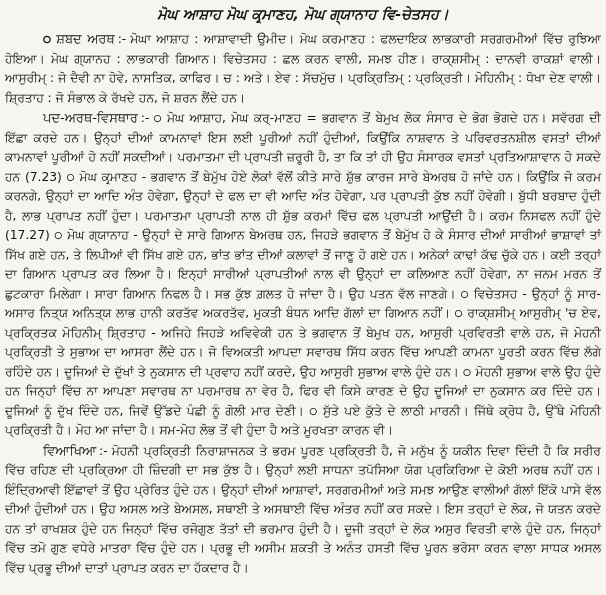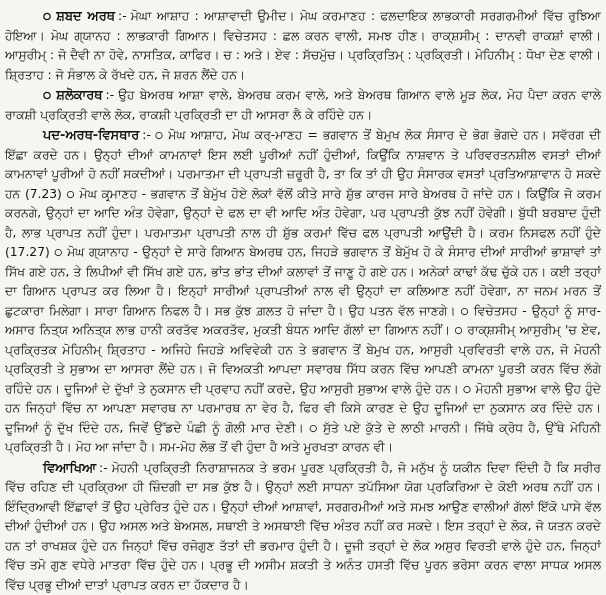--- a/index.html
+++ b/index.html
@@ -33,40 +33,40 @@
   p.para {
     margin: 0;
     text-align: justify;
     text-indent: 38px;
   }
   .marker {
     font-weight: bold;
     margin-right: 5px;
   }
   .heading {
-    font-weight: bold;
+    font-weight: normal;
     font-size: 13px;
   }
   .sep {
     margin: 0 4px 0 3px;
   }
 </style>
 </head>
 <body>
 
 <div class="page">
 
   <div class="shloka">
+    <span class="line">ਮੋਘ ਆਸ਼ਾਹ ਮੋਘ ਕਰ੍ਮਾਣਹ, ਮੋਘ ਗ੍ਯਾਨਾਹ ਵਿ-ਚੇਤਸਹ।</span>
   </div>
 
   <div class="body-text">
 
     <p class="para"><span class="marker">੦</span><b class="heading">ਸ਼ਬਦ ਅਰਥ</b><span class="sep">:-</span><span class="text">ਮੋਘਾ ਆਸ਼ਾਹ : ਆਸ਼ਾਵਾਦੀ ਉਮੀਦ। ਮੋਘ ਕਰਮਾਣਹ : ਫਲਦਾਇਕ ਲਾਭਕਾਰੀ ਸਰਗਰਮੀਆਂ ਵਿੱਚ ਰੁਝਿਆ ਹੋਇਆ। ਮੋਘ ਗ੍ਯਾਨਹ : ਲਾਭਕਾਰੀ ਗਿਆਨ। ਵਿਚੇਤਸਹ : ਛਲ ਕਰਨ ਵਾਲੀ, ਸਮਝ ਹੀਣ। ਰਾਕ੍ਸ਼ਸੀਮ੍ : ਦਾਨਵੀ ਰਾਕਸ਼ਾਂ ਵਾਲੀ। ਆਸੁਰੀਮ੍ : ਜੋ ਦੈਵੀ ਨਾ ਹੋਵੇ, ਨਾਸਤਿਕ, ਕਾਫਿਰ। ਚ : ਅਤੇ। ਏਵ : ਸੱਚਮੁੱਚ। ਪ੍ਰਕ੍ਰਿਤਿਮ੍ : ਪ੍ਰਕ੍ਰਿਤੀ। ਮੋਹਿਨੀਮ੍ : ਧੋਖਾ ਦੇਣ ਵਾਲੀ। ਸ਼੍ਰਿਤਾਹ : ਜੋ ਸੰਭਾਲ ਕੇ ਰੱਖਦੇ ਹਨ, ਜੋ ਸ਼ਰਨ ਲੈਂਦੇ ਹਨ।</span></p>
 
-    <p class="para"><span class="marker">੦</span><b class="heading">ਸ਼ਲੋਕਾਰਥ</b><span class="sep">:-</span><span class="text">ਉਹ ਬੇਅਰਥ ਆਸ਼ਾ ਵਾਲੇ, ਬੇਅਰਥ ਕਰਮ ਵਾਲੇ, ਅਤੇ ਬੇਅਰਥ ਗਿਆਨ ਵਾਲੇ ਮੂੜ ਲੋਕ, ਮੋਹ ਪੈਦਾ ਕਰਨ ਵਾਲੇ ਰਾਕਸ਼ੀ ਪ੍ਰਕ੍ਰਿਤੀ ਵਾਲੇ ਲੋਕ, ਰਾਕਸ਼ੀ ਪ੍ਰਕ੍ਰਿਤੀ ਦਾ ਹੀ ਆਸਰਾ ਲੈ ਕੇ ਰਹਿੰਦੇ ਹਨ।</span></p>
 
     <p class="para"><b class="heading">ਪਦ-ਅਰਥ-ਵਿਸਥਾਰ</b><span class="sep">:-</span><span class="text">੦ ਮੋਘ ਆਸ਼ਾਹ, ਮੋਘ ਕਰ੍-ਮਾਣਹ = ਭਗਵਾਨ ਤੋਂ ਬੇਮੁਖ ਲੋਕ ਸੰਸਾਰ ਦੇ ਭੋਗ ਭੋਗਦੇ ਹਨ। ਸਵੱਰਗ ਦੀ ਇੱਛਾ ਕਰਦੇ ਹਨ। ਉਨ੍ਹਾਂ ਦੀਆਂ ਕਾਮਨਾਵਾਂ ਇਸ ਲਈ ਪੂਰੀਆਂ ਨਹੀਂ ਹੁੰਦੀਆਂ, ਕਿਉਂਕਿ ਨਾਸ਼ਵਾਨ ਤੇ ਪਰਿਵਰਤਨਸ਼ੀਲ ਵਸਤਾਂ ਦੀਆਂ ਕਾਮਨਾਵਾਂ ਪੂਰੀਆਂ ਹੋ ਨਹੀਂ ਸਕਦੀਆਂ। ਪਰਮਾਤਮਾ ਦੀ ਪ੍ਰਾਪਤੀ ਜ਼ਰੂਰੀ ਹੈ, ਤਾ ਕਿ ਤਾਂ ਹੀ ਉਹ ਸੰਸਾਰਕ ਵਸਤਾਂ ਪ੍ਰਤਿਆਸ਼ਾਵਾਨ ਹੋ ਸਕਦੇ ਹਨ (7.23) ੦ ਮੋਘ ਕਰ੍ਮਾਣਹ - ਭਗਵਾਨ ਤੋਂ ਬੇਮੁੱਖ ਹੋਏ ਲੋਕਾਂ ਵੱਲੋਂ ਕੀਤੇ ਸਾਰੇ ਸ਼ੁੱਭ ਕਾਰਜ ਸਾਰੇ ਬੇਅਰਥ ਹੋ ਜਾਂਦੇ ਹਨ। ਕਿਉਂਕਿ ਜੋ ਕਰਮ ਕਰਨਗੇ, ਉਨ੍ਹਾਂ ਦਾ ਆਦਿ ਅੰਤ ਹੋਵੇਗਾ, ਉਨ੍ਹਾਂ ਦੇ ਫਲ ਦਾ ਵੀ ਆਦਿ ਅੰਤ ਹੋਵੇਗਾ, ਪਰ ਪ੍ਰਾਪਤੀ ਕੁੱਝ ਨਹੀਂ ਹੋਵੇਗੀ। ਬੁੱਧੀ ਬਰਬਾਦ ਹੁੰਦੀ ਹੈ, ਲਾਭ ਪ੍ਰਾਪਤ ਨਹੀਂ ਹੁੰਦਾ। ਪਰਮਾਤਮਾ ਪ੍ਰਾਪਤੀ ਨਾਲ ਹੀ ਸ਼ੁੱਭ ਕਰਮਾਂ ਵਿੱਚ ਫਲ ਪ੍ਰਾਪਤੀ ਆਉਂਦੀ ਹੈ। ਕਰਮ ਨਿਸਫਲ ਨਹੀਂ ਹੁੰਦੇ (17.27) ੦ ਮੋਘ ਗ੍ਯਾਨਾਹ - ਉਨ੍ਹਾਂ ਦੇ ਸਾਰੇ ਗਿਆਨ ਬੇਅਰਥ ਹਨ, ਜਿਹੜੇ ਭਗਵਾਨ ਤੋਂ ਬੇਮੁੱਖ ਹੋ ਕੇ ਸੰਸਾਰ ਦੀਆਂ ਸਾਰੀਆਂ ਭਾਸ਼ਾਵਾਂ ਤਾਂ ਸਿੱਖ ਗਏ ਹਨ, ਤੇ ਲਿਪੀਆਂ ਵੀ ਸਿੱਖ ਗਏ ਹਨ, ਭਾਂਤ ਭਾਂਤ ਦੀਆਂ ਕਲਾਵਾਂ ਤੋਂ ਜਾਣੂ ਹੋ ਗਏ ਹਨ। ਅਨੇਕਾਂ ਕਾਢਾਂ ਕੱਢ ਚੁੱਕੇ ਹਨ। ਕਈ ਤਰ੍ਹਾਂ ਦਾ ਗਿਆਨ ਪ੍ਰਾਪਤ ਕਰ ਲਿਆ ਹੈ। ਇਨ੍ਹਾਂ ਸਾਰੀਆਂ ਪ੍ਰਾਪਤੀਆਂ ਨਾਲ ਵੀ ਉਨ੍ਹਾਂ ਦਾ ਕਲਿਆਣ ਨਹੀਂ ਹੋਵੇਗਾ, ਨਾ ਜਨਮ ਮਰਨ ਤੋਂ ਛੁਟਕਾਰਾ ਮਿਲੇਗਾ। ਸਾਰਾ ਗਿਆਨ ਨਿਫਲ ਹੈ। ਸਭ ਕੁੱਝ ਗ਼ਲਤ ਹੋ ਜਾਂਦਾ ਹੈ। ਉਹ ਪਤਨ ਵੱਲ ਜਾਣਗੇ। ੦ ਵਿਚੇਤਸਹ - ਉਨ੍ਹਾਂ ਨੂੰ ਸਾਰ-ਅਸਾਰ ਨਿਤ੍ਯ ਅਨਿਤ੍ਯ ਲਾਭ ਹਾਨੀ ਕਰਤੱਵ ਅਕਰਤੱਵ, ਮੁਕਤੀ ਬੰਧਨ ਆਦਿ ਗੱਲਾਂ ਦਾ ਗਿਆਨ ਨਹੀਂ। ੦ ਰਾਕ੍ਸ਼ਸੀਮ੍ ਆਸੁਰੀਮ੍ 'ਚ ਏਵ, ਪ੍ਰਕ੍ਰਿਤਕ ਮੋਹਿਨੀਮ੍ ਸ਼੍ਰਿਤਾਹ - ਅਜਿਹੇ ਜਿਹੜੇ ਅਵਿਵੇਕੀ ਹਨ ਤੇ ਭਗਵਾਨ ਤੋਂ ਬੇਮੁਖ ਹਨ, ਆਸੁਰੀ ਪ੍ਰਵਿਰਤੀ ਵਾਲੇ ਹਨ, ਜੋ ਮੋਹਨੀ ਪ੍ਰਕ੍ਰਿਤੀ ਤੇ ਸੁਭਾਅ ਦਾ ਆਸਰਾ ਲੈਂਦੇ ਹਨ। ਜੋ ਵਿਅਕਤੀ ਆਪਦਾ ਸਵਾਰਥ ਸਿੱਧ ਕਰਨ ਵਿੱਚ ਆਪਣੀ ਕਾਮਨਾ ਪੂਰਤੀ ਕਰਨ ਵਿੱਚ ਲੱਗੇ ਰਹਿੰਦੇ ਹਨ। ਦੂਜਿਆਂ ਦੇ ਦੁੱਖਾਂ ਤੇ ਨੁਕਸਾਨ ਦੀ ਪ੍ਰਵਾਹ ਨਹੀਂ ਕਰਦੇ, ਉਹ ਆਸੁਰੀ ਸੁਭਾਅ ਵਾਲੇ ਹੁੰਦੇ ਹਨ। ੦ ਮੋਹਨੀ ਸੁਭਾਅ ਵਾਲੇ ਉਹ ਹੁੰਦੇ ਹਨ ਜਿਨ੍ਹਾਂ ਵਿੱਚ ਨਾ ਆਪਣਾ ਸਵਾਰਥ ਨਾ ਪਰਮਾਰਥ ਨਾ ਵੇਰ ਹੈ, ਫਿਰ ਵੀ ਕਿਸੇ ਕਾਰਣ ਦੇ ਉਹ ਦੂਜਿਆਂ ਦਾ ਨੁਕਸਾਨ ਕਰ ਦਿੰਦੇ ਹਨ। ਦੂਜਿਆਂ ਨੂੰ ਦੁੱਖ ਦਿੰਦੇ ਹਨ, ਜਿਵੇਂ ਉੱਡਦੇ ਪੰਛੀ ਨੂੰ ਗੋਲੀ ਮਾਰ ਦੇਣੀ। ੦ ਸੁੱਤੇ ਪਏ ਕੁੱਤੇ ਦੇ ਲਾਠੀ ਮਾਰਨੀ। ਜਿੱਥੇ ਕ੍ਰੋਧ ਹੈ, ਉੱਥੇ ਮੋਹਿਨੀ ਪ੍ਰਕ੍ਰਿਤੀ ਹੈ। ਮੋਹ ਆ ਜਾਂਦਾ ਹੈ। ਸਮ-ਮੋਹ ਲੋਭ ਤੋਂ ਵੀ ਹੁੰਦਾ ਹੈ ਅਤੇ ਮੂਰਖਤਾ ਕਾਰਨ ਵੀ।</span></p>
 
     <p class="para"><b class="heading">ਵਿਆਖਿਆ</b><span class="sep">:-</span><span class="text">ਮੋਹਨੀ ਪ੍ਰਕ੍ਰਿਤੀ ਨਿਰਾਸ਼ਾਜਨਕ ਤੇ ਭਰਮ ਪੂਰਣ ਪ੍ਰਕ੍ਰਿਤੀ ਹੈ, ਜੋ ਮਨੁੱਖ ਨੂੰ ਯਕੀਨ ਦਿਵਾ ਦਿੰਦੀ ਹੈ ਕਿ ਸਰੀਰ ਵਿੱਚ ਰਹਿਣ ਦੀ ਪ੍ਰਕ੍ਰਿਆ ਹੀ ਜ਼ਿੰਦਗੀ ਦਾ ਸਭ ਕੁੱਝ ਹੈ। ਉਨ੍ਹਾਂ ਲਈ ਸਾਧਨਾ ਤਪੱਸਿਆ ਯੋਗ ਪ੍ਰਕਿਰਿਆ ਦੇ ਕੋਈ ਅਰਥ ਨਹੀਂ ਹਨ। ਇੰਦ੍ਰਿਆਵੀ ਇੱਛਾਵਾਂ ਤੋਂ ਉਹ ਪ੍ਰੇਰਿਤ ਹੁੰਦੇ ਹਨ। ਉਨ੍ਹਾਂ ਦੀਆਂ ਆਸ਼ਾਵਾਂ, ਸਰਗਰਮੀਆਂ ਅਤੇ ਸਮਝ ਆਉਣ ਵਾਲੀਆਂ ਗੱਲਾਂ ਇੱਕੋ ਪਾਸੇ ਵੱਲ ਦੀਆਂ ਹੁੰਦੀਆਂ ਹਨ। ਉਹ ਅਸਲ ਅਤੇ ਬੇਅਸਲ, ਸਥਾਈ ਤੇ ਅਸਥਾਈ ਵਿੱਚ ਅੰਤਰ ਨਹੀਂ ਕਰ ਸਕਦੇ। ਇਸ ਤਰ੍ਹਾਂ ਦੇ ਲੋਕ, ਜੋ ਯਤਨ ਕਰਦੇ ਹਨ ਤਾਂ ਰਾਖਸ਼ਕ ਹੁੰਦੇ ਹਨ ਜਿਨ੍ਹਾਂ ਵਿੱਚ ਰਜੋਗੁਣ ਤੱਤਾਂ ਦੀ ਭਰਮਾਰ ਹੁੰਦੀ ਹੈ। ਦੂਜੀ ਤਰ੍ਹਾਂ ਦੇ ਲੋਕ ਅਸੁਰ ਵਿਰਤੀ ਵਾਲੇ ਹੁੰਦੇ ਹਨ, ਜਿਨ੍ਹਾਂ ਵਿੱਚ ਤਮੋ ਗੁਣ ਵਧੇਰੇ ਮਾਤਰਾ ਵਿੱਚ ਹੁੰਦੇ ਹਨ। ਪ੍ਰਭੂ ਦੀ ਅਸੀਮ ਸ਼ਕਤੀ ਤੇ ਅਨੰਤ ਹਸਤੀ ਵਿੱਚ ਪੂਰਨ ਭਰੋਸਾ ਕਰਨ ਵਾਲਾ ਸਾਧਕ ਅਸਲ ਵਿੱਚ ਪ੍ਰਭੂ ਦੀਆਂ ਦਾਤਾਂ ਪ੍ਰਾਪਤ ਕਰਨ ਦਾ ਹੱਕਦਾਰ ਹੈ।</span></p>
 
   </div>
 
 </div>
 
 </body></html>

